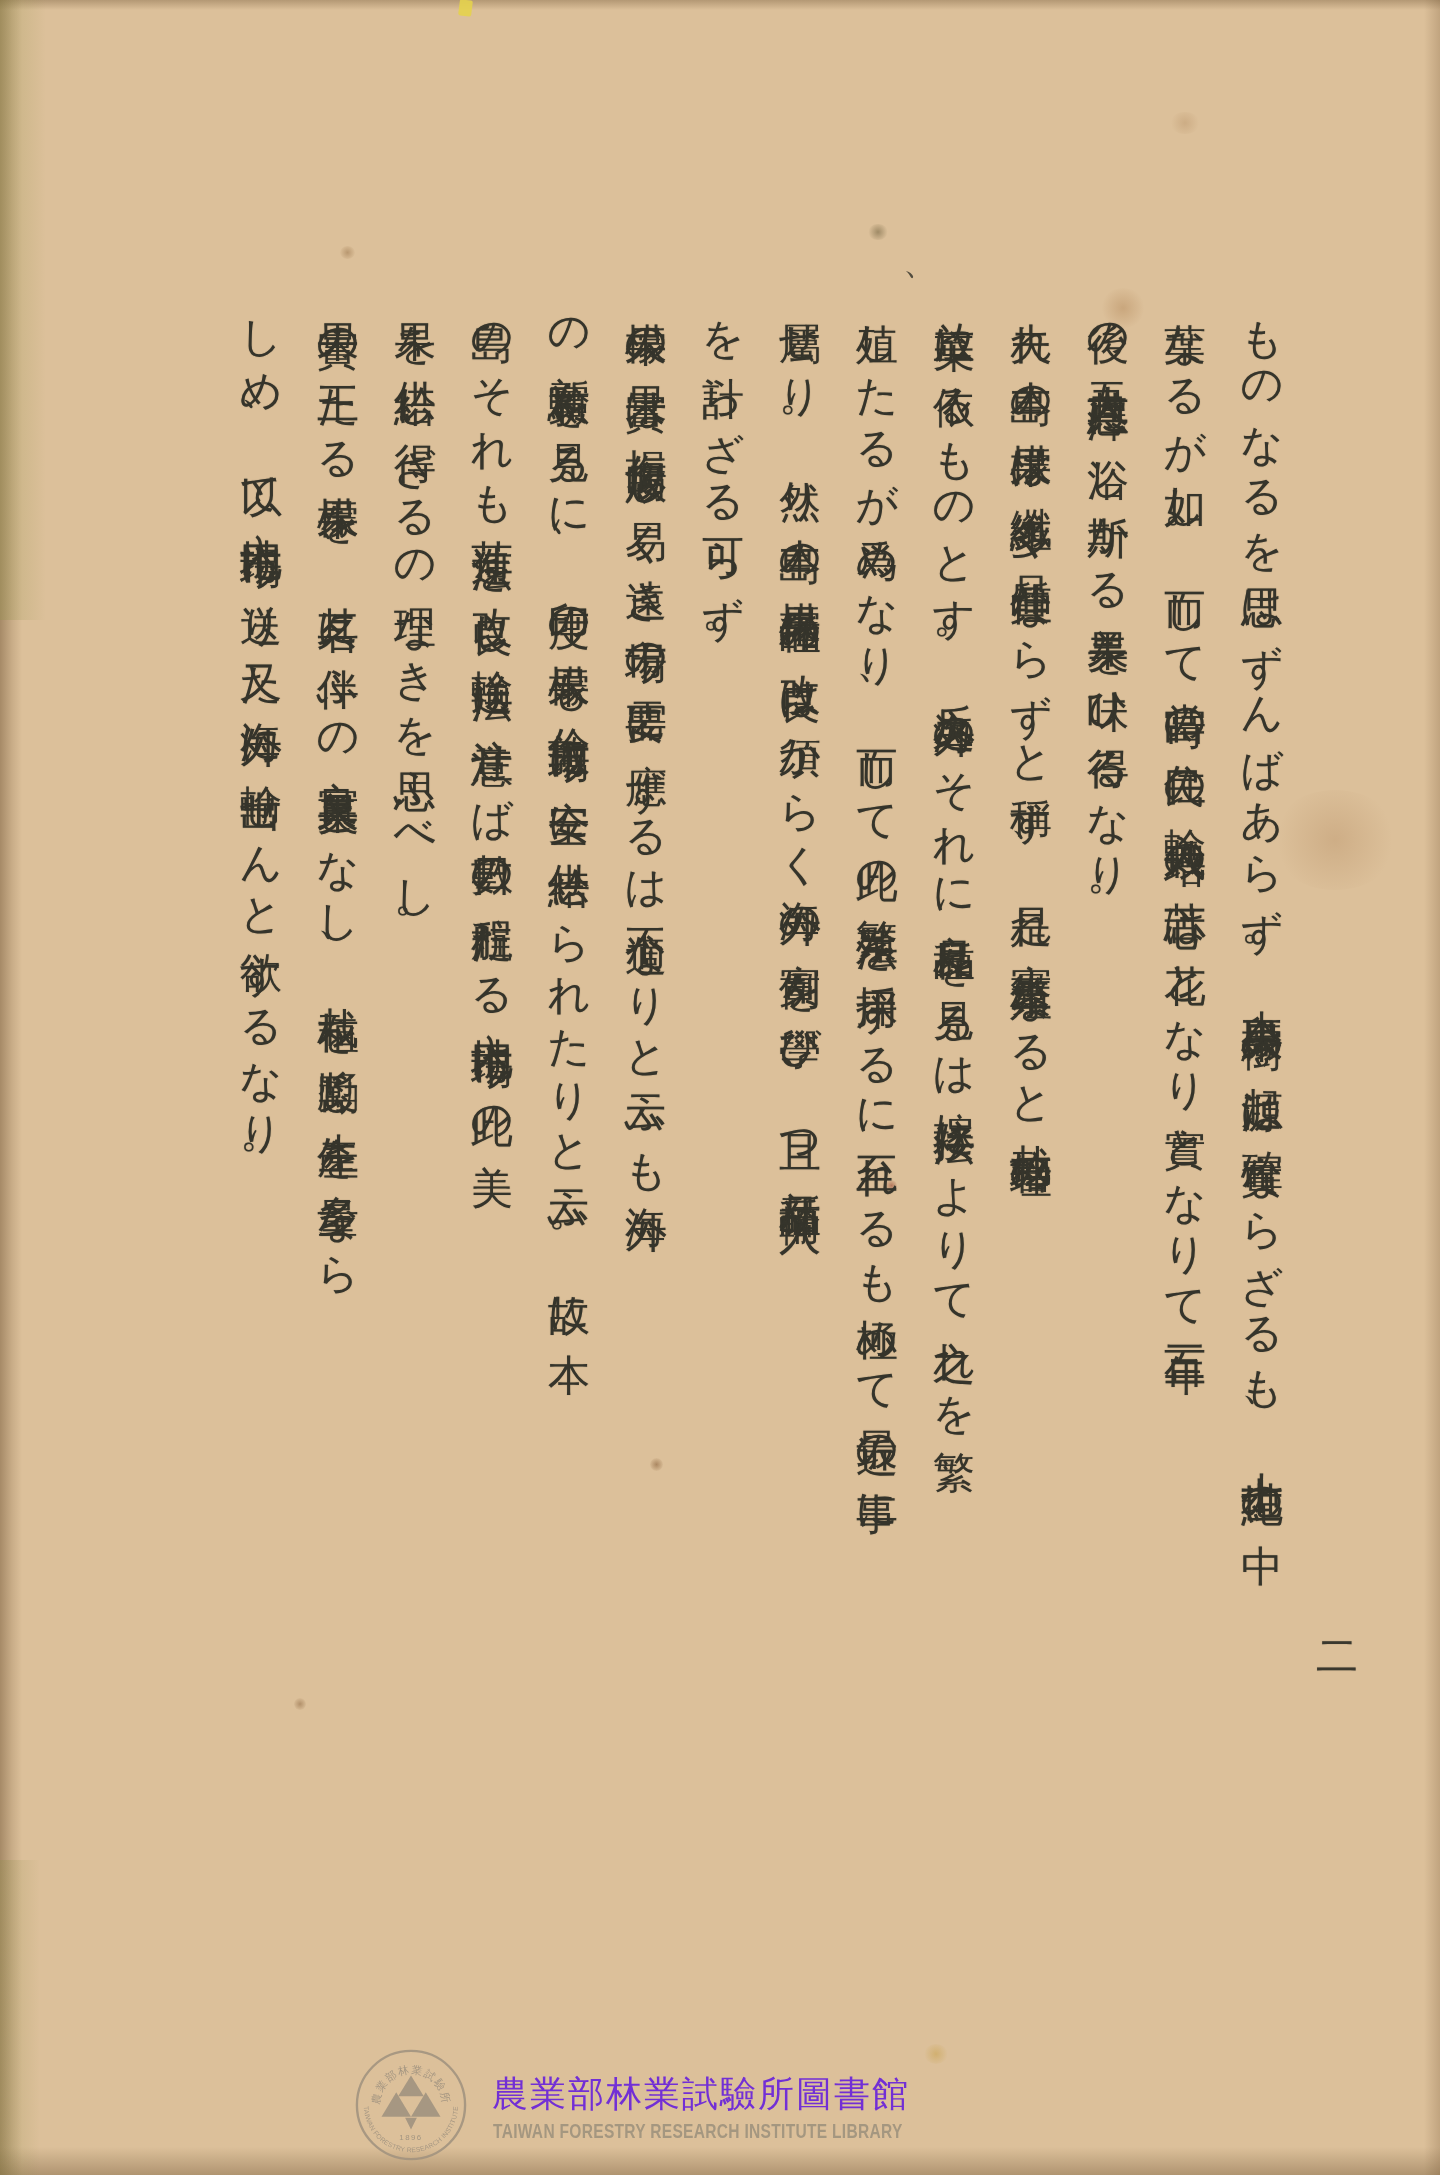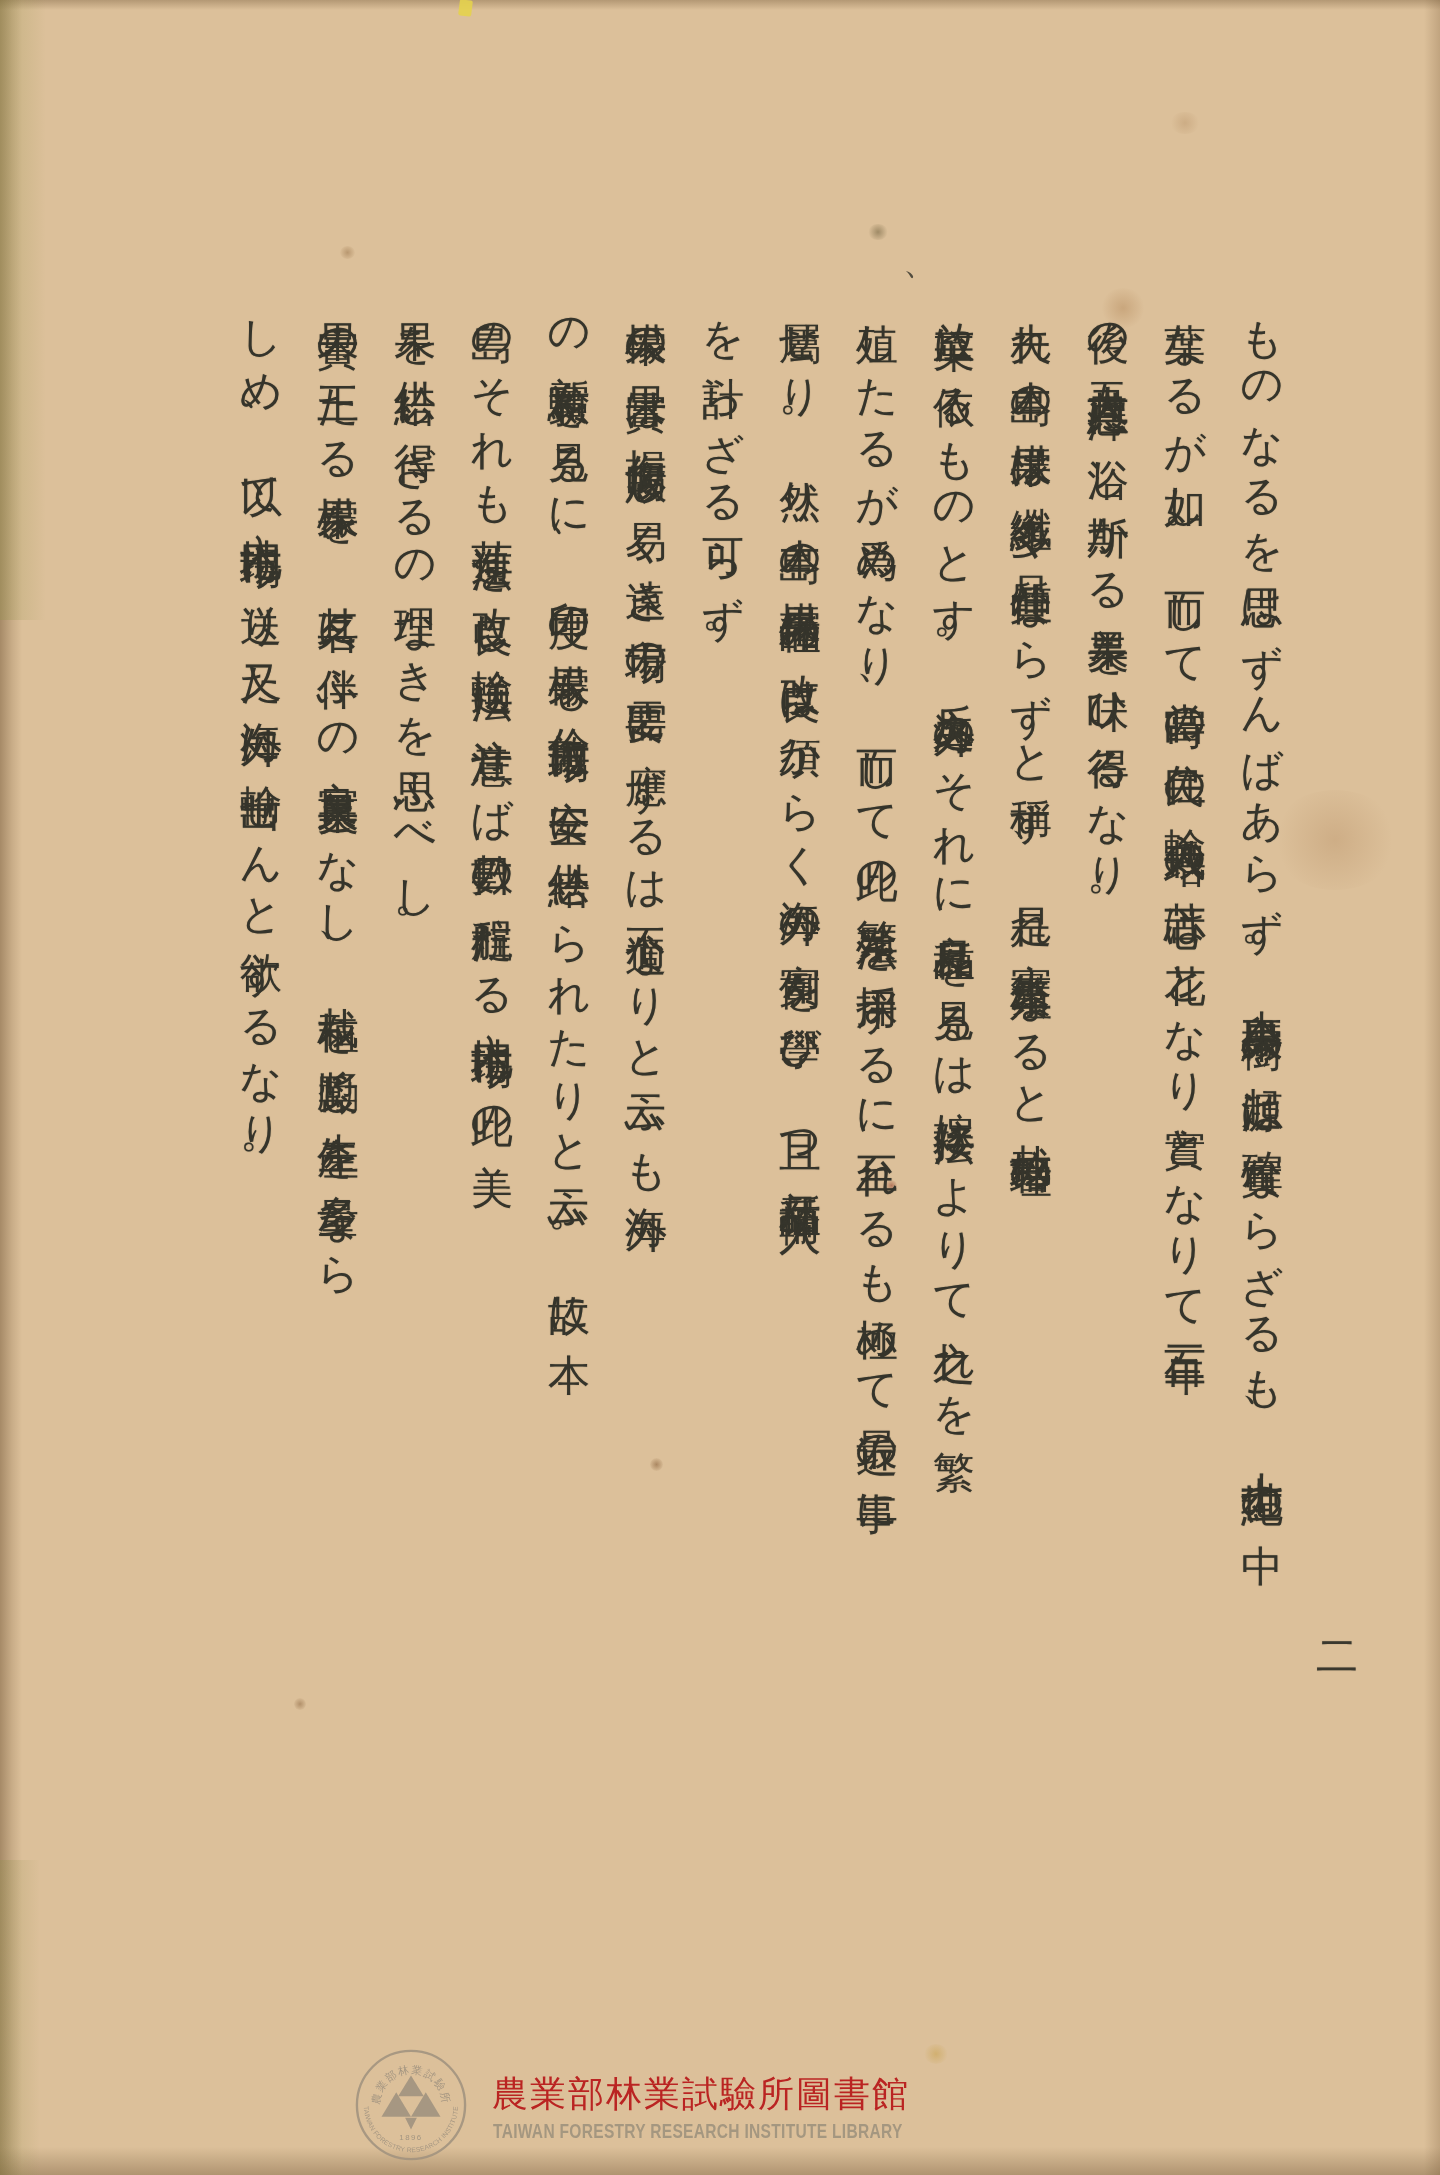--- a/index.html
+++ b/index.html
@@ -41,21 +41,21 @@
   }
   .paper-mark{
     position:absolute;left:459px;top:0;width:13px;height:16px;
     background:#e4d24c;opacity:.9;border-radius:2px;transform:rotate(7deg);
   }
   .stain{position:absolute;border-radius:50%;pointer-events:none;}
   .stamp-logo{position:absolute;left:352px;top:2046px;width:118px;height:118px;}
   .stamp-cjk{
     position:absolute;left:492px;top:2070px;
     font-family:"Liberation Sans","DejaVu Sans",sans-serif;
-    font-size:36px;letter-spacing:2px;color:#b91c1c;opacity:.95;white-space:nowrap;
+    font-size:36px;letter-spacing:2px;color:#6d28d9;opacity:.95;white-space:nowrap;
   }
   .stamp-latin{
     position:absolute;left:493px;top:2119px;
     font-family:"Liberation Sans","DejaVu Sans",sans-serif;
     font-size:21px;font-weight:bold;letter-spacing:.4px;color:#a2957f;opacity:.95;
     transform:scaleX(.74);transform-origin:0 0;white-space:nowrap;
   }
   .seal-text{fill:#a29480;font-family:"Liberation Sans","DejaVu Sans",sans-serif;}
 </style>
 </head>

